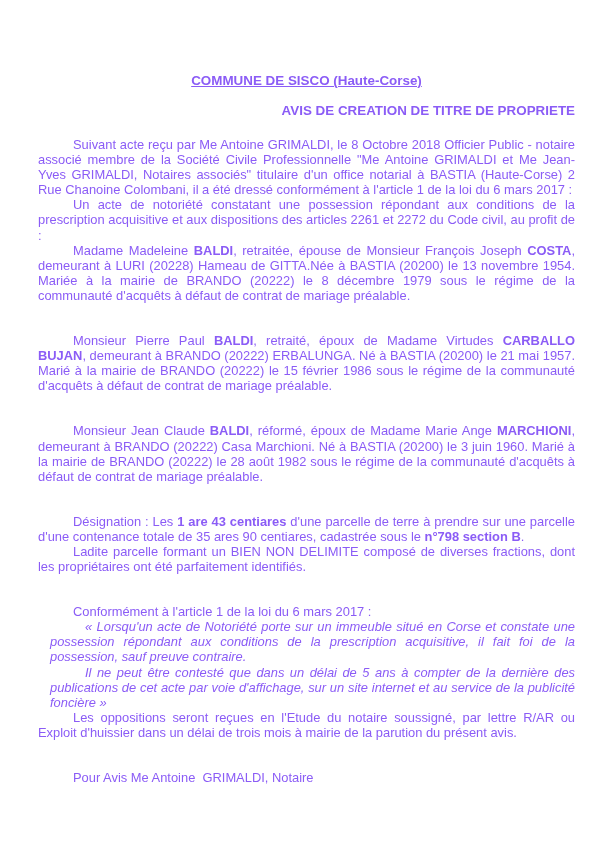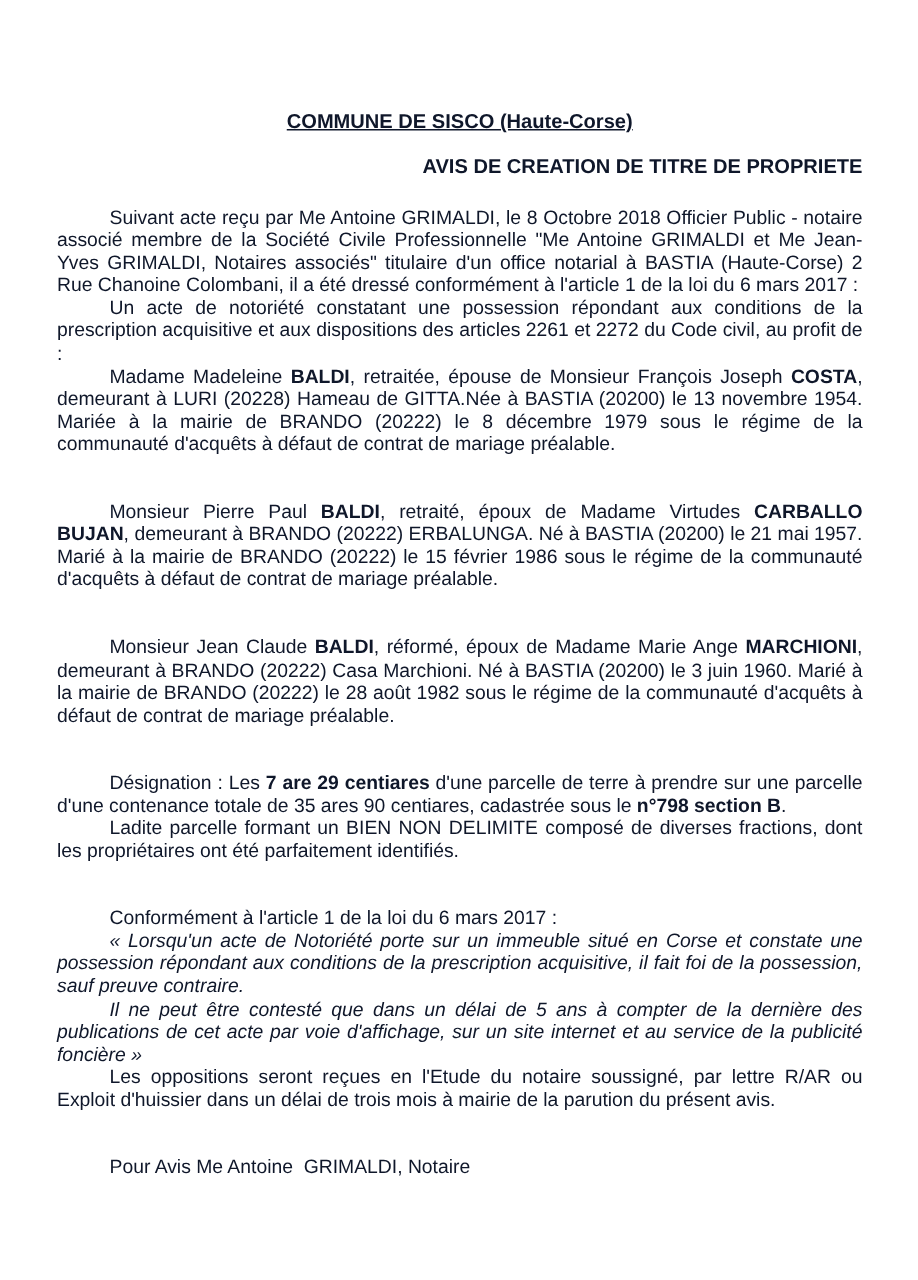--- a/index.html
+++ b/index.html
@@ -5,21 +5,21 @@
   html, body {
     margin: 0;
     padding: 0;
     background: #ffffff;
   }
   .page {
     position: relative;
     width: 612px;
     height: 853px;
     background: #ffffff;
-    color: #0f172a;
+    color: #8b5cf6;
     font-family: "Liberation Sans", "DejaVu Sans", sans-serif;
     font-size: 12.9px;
     line-height: 15.1px;
     overflow: hidden;
   }
   .content {
     padding: 73px 37px 0 38px;
   }
   .heading1 {
     margin: 0 0 14px 0;
@@ -35,37 +35,37 @@
     line-height: 16px;
     font-weight: bold;
     text-align: right;
   }
   .para {
     margin: 0;
     text-indent: 35px;
     text-align: justify;
   }
   .para.space-before { margin-top: 30px; }
-  .para.italic { font-style: italic; }
+  .para.italic { font-style: italic; margin-left: 12px; }
   .bold { font-weight: bold; }
 </style>
 </head>
 <body>
 
 <div class="page">
   <div class="content">
     <p class="heading1">COMMUNE DE SISCO (Haute-Corse)</p>
     <p class="heading2">AVIS DE CREATION DE TITRE DE PROPRIETE</p>
     <div>
         <p class="para"><span>Suivant acte reçu par Me Antoine GRIMALDI, le 8 Octobre 2018 Officier Public - notaire associé membre de la Société Civile Professionnelle "Me Antoine GRIMALDI et Me Jean-Yves GRIMALDI, Notaires associés" titulaire d'un office notarial à BASTIA (Haute-Corse) 2 Rue Chanoine Colombani, il a été dressé conformément à l'article 1 de la loi du 6 mars 2017 :</span></p>
         <p class="para"><span>Un acte de notoriété constatant une possession répondant aux conditions de la prescription acquisitive et aux dispositions des articles 2261 et 2272 du Code civil, au profit de :</span></p>
         <p class="para"><span>Madame Madeleine </span><span class="bold">BALDI</span><span>, retraitée, épouse de Monsieur François Joseph </span><span class="bold">COSTA</span><span>, demeurant à LURI (20228) Hameau de GITTA.Née à BASTIA (20200) le 13 novembre 1954. Mariée à la mairie de BRANDO (20222) le 8 décembre 1979 sous le régime de la communauté d'acquêts à défaut de contrat de mariage préalable.</span></p>
         <p class="para space-before"><span>Monsieur Pierre Paul </span><span class="bold">BALDI</span><span>, retraité, époux de Madame Virtudes </span><span class="bold">CARBALLO BUJAN</span><span>, demeurant à BRANDO (20222) ERBALUNGA. Né à BASTIA (20200) le 21 mai 1957. Marié à la mairie de BRANDO (20222) le 15 février 1986 sous le régime de la communauté d'acquêts à défaut de contrat de mariage préalable.</span></p>
         <p class="para space-before"><span>Monsieur Jean Claude </span><span class="bold">BALDI</span><span>, réformé, époux de Madame Marie Ange </span><span class="bold">MARCHIONI</span><span>, demeurant à BRANDO (20222) Casa Marchioni. Né à BASTIA (20200) le 3 juin 1960. Marié à la mairie de BRANDO (20222) le 28 août 1982 sous le régime de la communauté d'acquêts à défaut de contrat de mariage préalable.</span></p>
-        <p class="para space-before"><span>Désignation : Les </span><span class="bold">7 are 29 centiares</span><span> d'une parcelle de terre à prendre sur une parcelle d'une contenance totale de 35 ares 90 centiares, cadastrée sous le </span><span class="bold">n°798 section B</span><span>.</span></p>
+        <p class="para space-before"><span>Désignation : Les </span><span class="bold">1 are 43 centiares</span><span> d'une parcelle de terre à prendre sur une parcelle d'une contenance totale de 35 ares 90 centiares, cadastrée sous le </span><span class="bold">n°798 section B</span><span>.</span></p>
         <p class="para"><span>Ladite parcelle formant un BIEN NON DELIMITE composé de diverses fractions, dont les propriétaires ont été parfaitement identifiés.</span></p>
         <p class="para space-before"><span>Conformément à l'article 1 de la loi du 6 mars 2017 :</span></p>
         <p class="para italic"><span>« Lorsqu'un acte de Notoriété porte sur un immeuble situé en Corse et constate une possession répondant aux conditions de la prescription acquisitive, il fait foi de la possession, sauf preuve contraire.</span></p>
         <p class="para italic"><span>Il ne peut être contesté que dans un délai de 5 ans à compter de la dernière des publications de cet acte par voie d'affichage, sur un site internet et au service de la publicité foncière »</span></p>
         <p class="para"><span>Les oppositions seront reçues en l'Etude du notaire soussigné, par lettre R/AR ou Exploit d'huissier dans un délai de trois mois à mairie de la parution du présent avis.</span></p>
         <p class="para space-before"><span>Pour Avis Me Antoine&nbsp; GRIMALDI, Notaire</span></p>
       </div>
   </div>
 </div>
 

